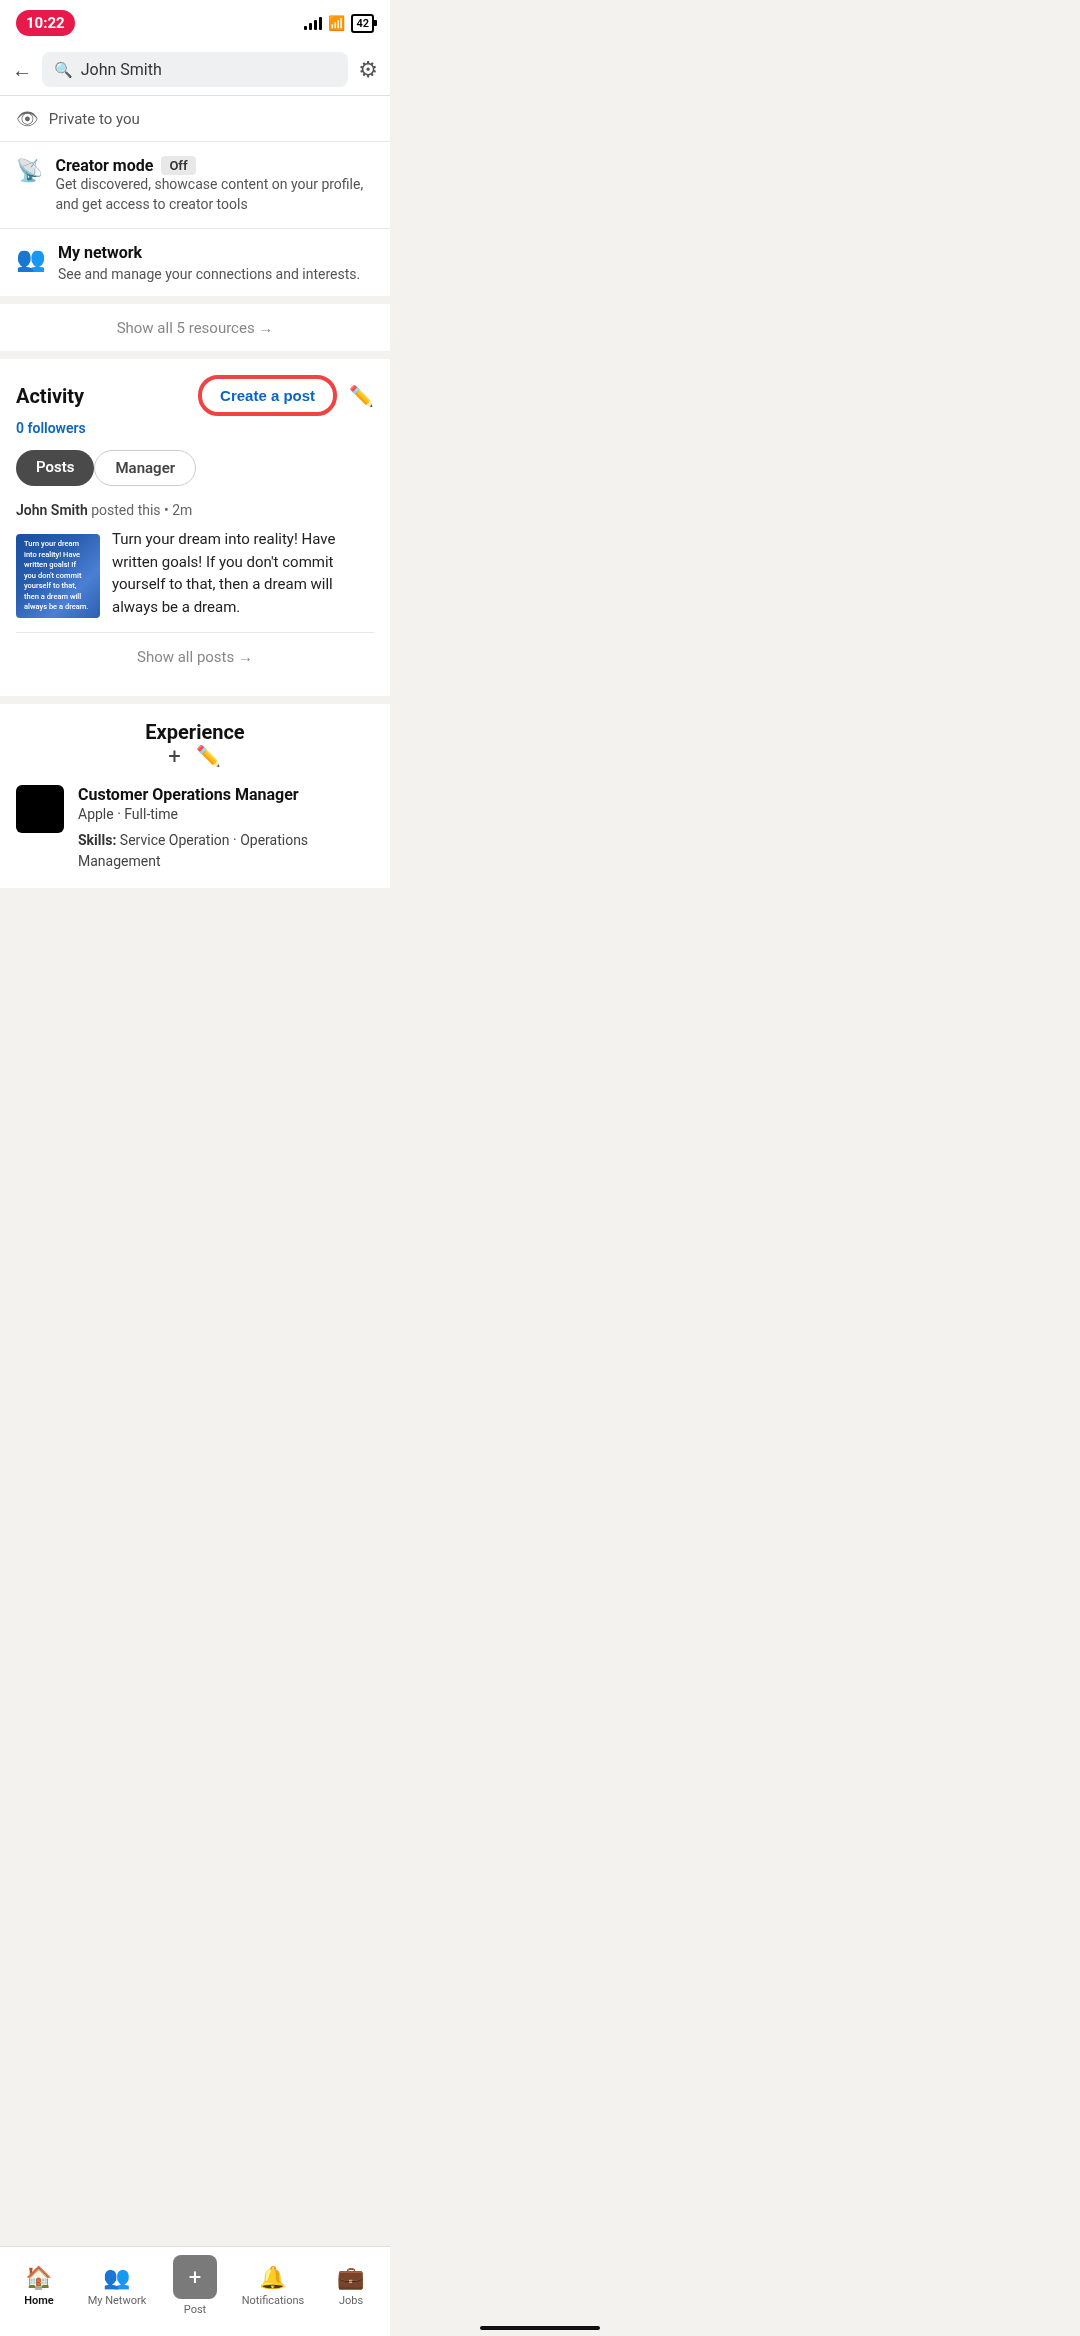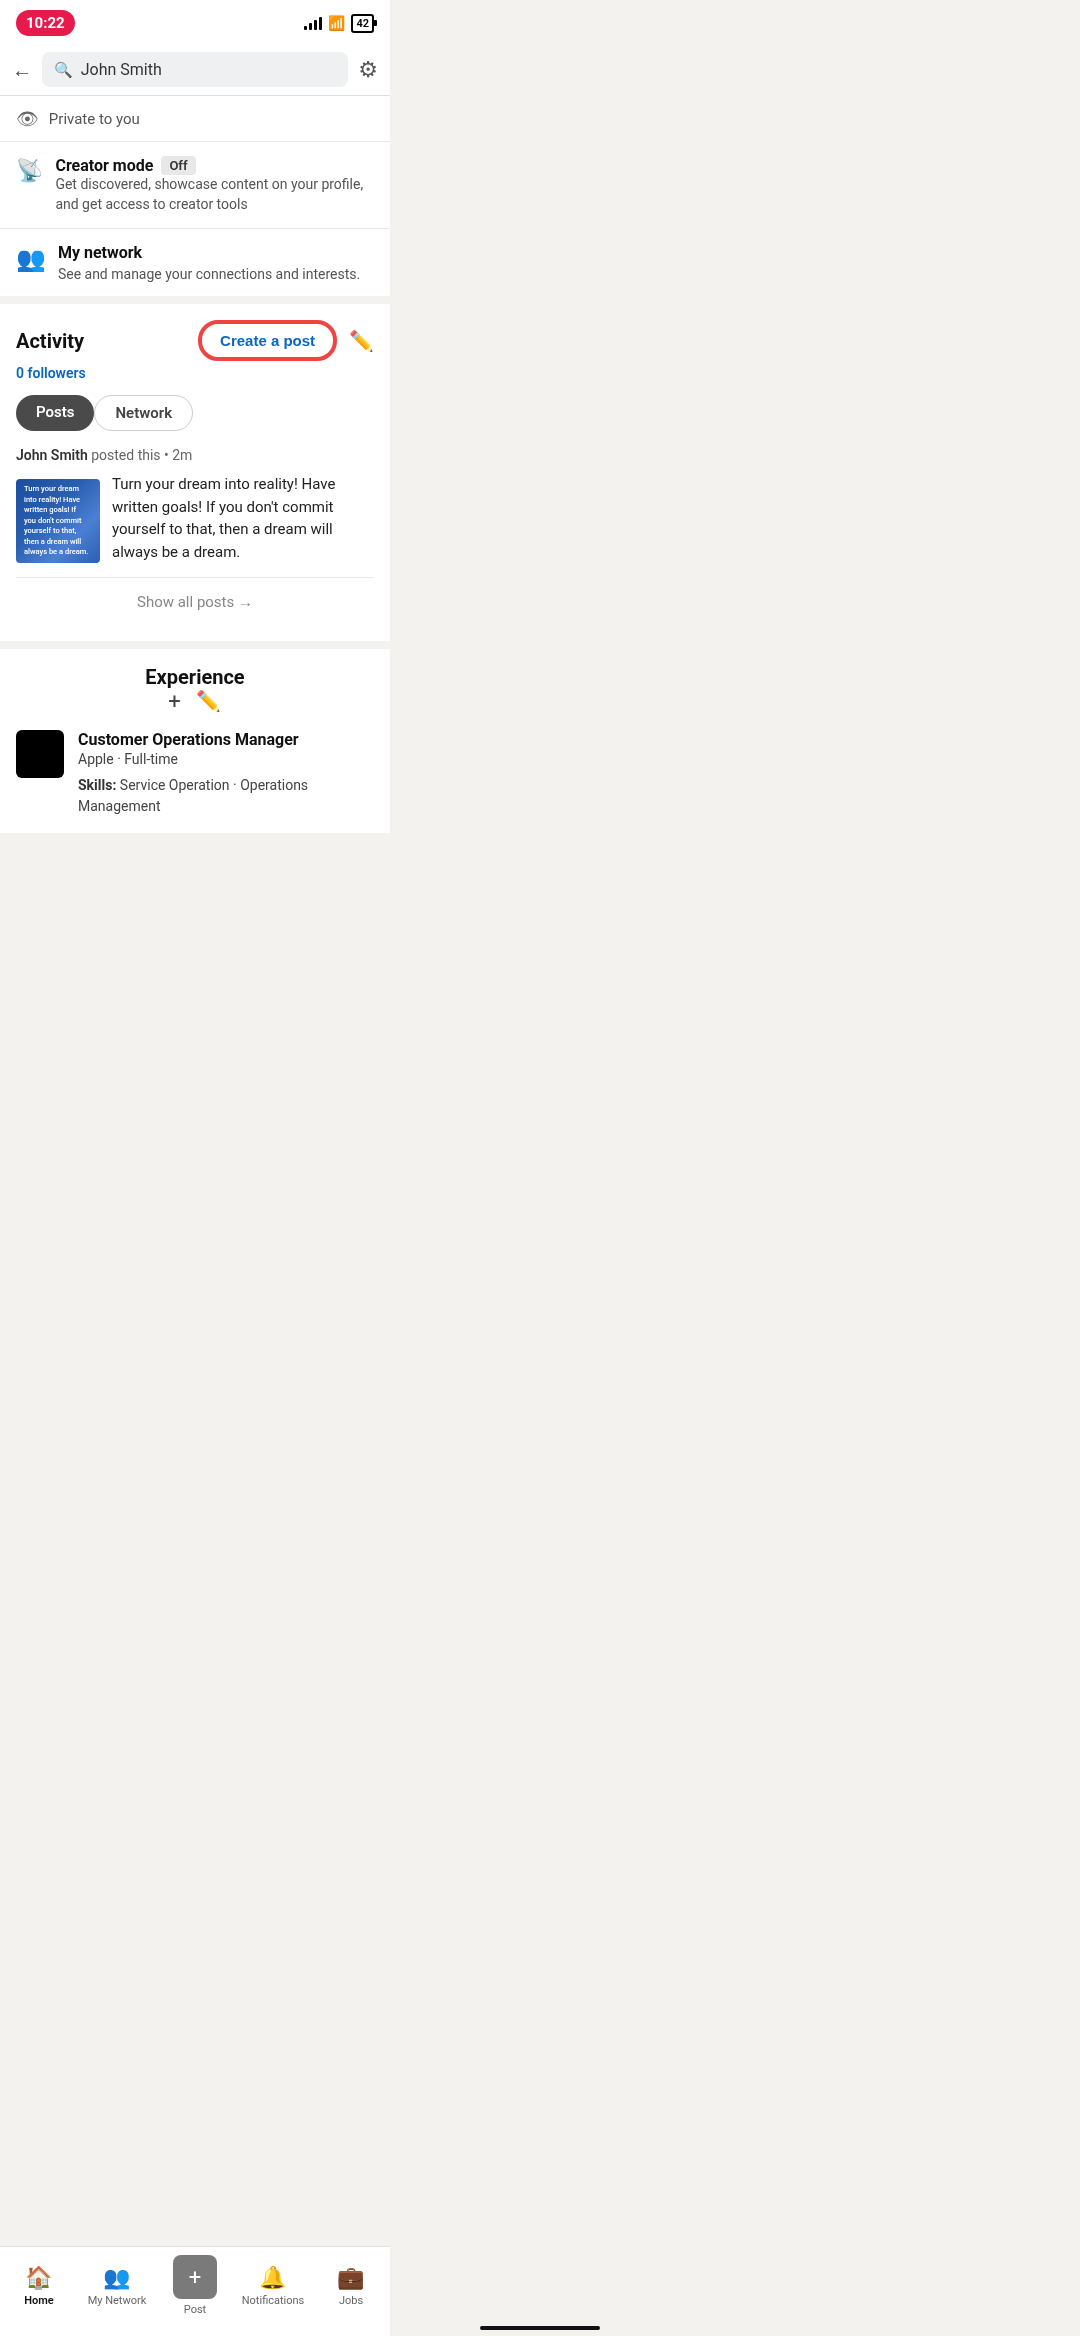--- a/index.html
+++ b/index.html
@@ -374,37 +374,40 @@
     <div class="network-row">
       <span class="network-icon">👥</span>
       <div class="network-content">
         <div class="network-title">My network</div>
         <div class="network-desc">See and manage your connections and interests.</div>
       </div>
     </div>
 
   </div>
 
+  <div class="show-all-btn">
+    <span class="show-all-text">Show all 5 resources →</span>
+  </div>
 
   <div class="activity-section">
     <div class="activity-header">
       <span class="activity-title">Activity</span>
       <div class="activity-actions">
         <button class="create-post-btn">Create a post</button>
         <span class="edit-icon">✏️</span>
       </div>
     </div>
     <div class="followers-count">0 followers</div>
 
     <div class="tabs">
       <div class="tab tab-active">
         <span>Posts</span>
       </div>
       <div class="tab tab-inactive">
-        <span>Network</span>
+        <span>Manager</span>
       </div>
     </div>
 
     <div class="post-meta">
       <strong>John Smith</strong>
       <span> posted this • </span>
       <span>2m</span>
     </div>
     <div class="post-content">
       <div class="post-thumb">

